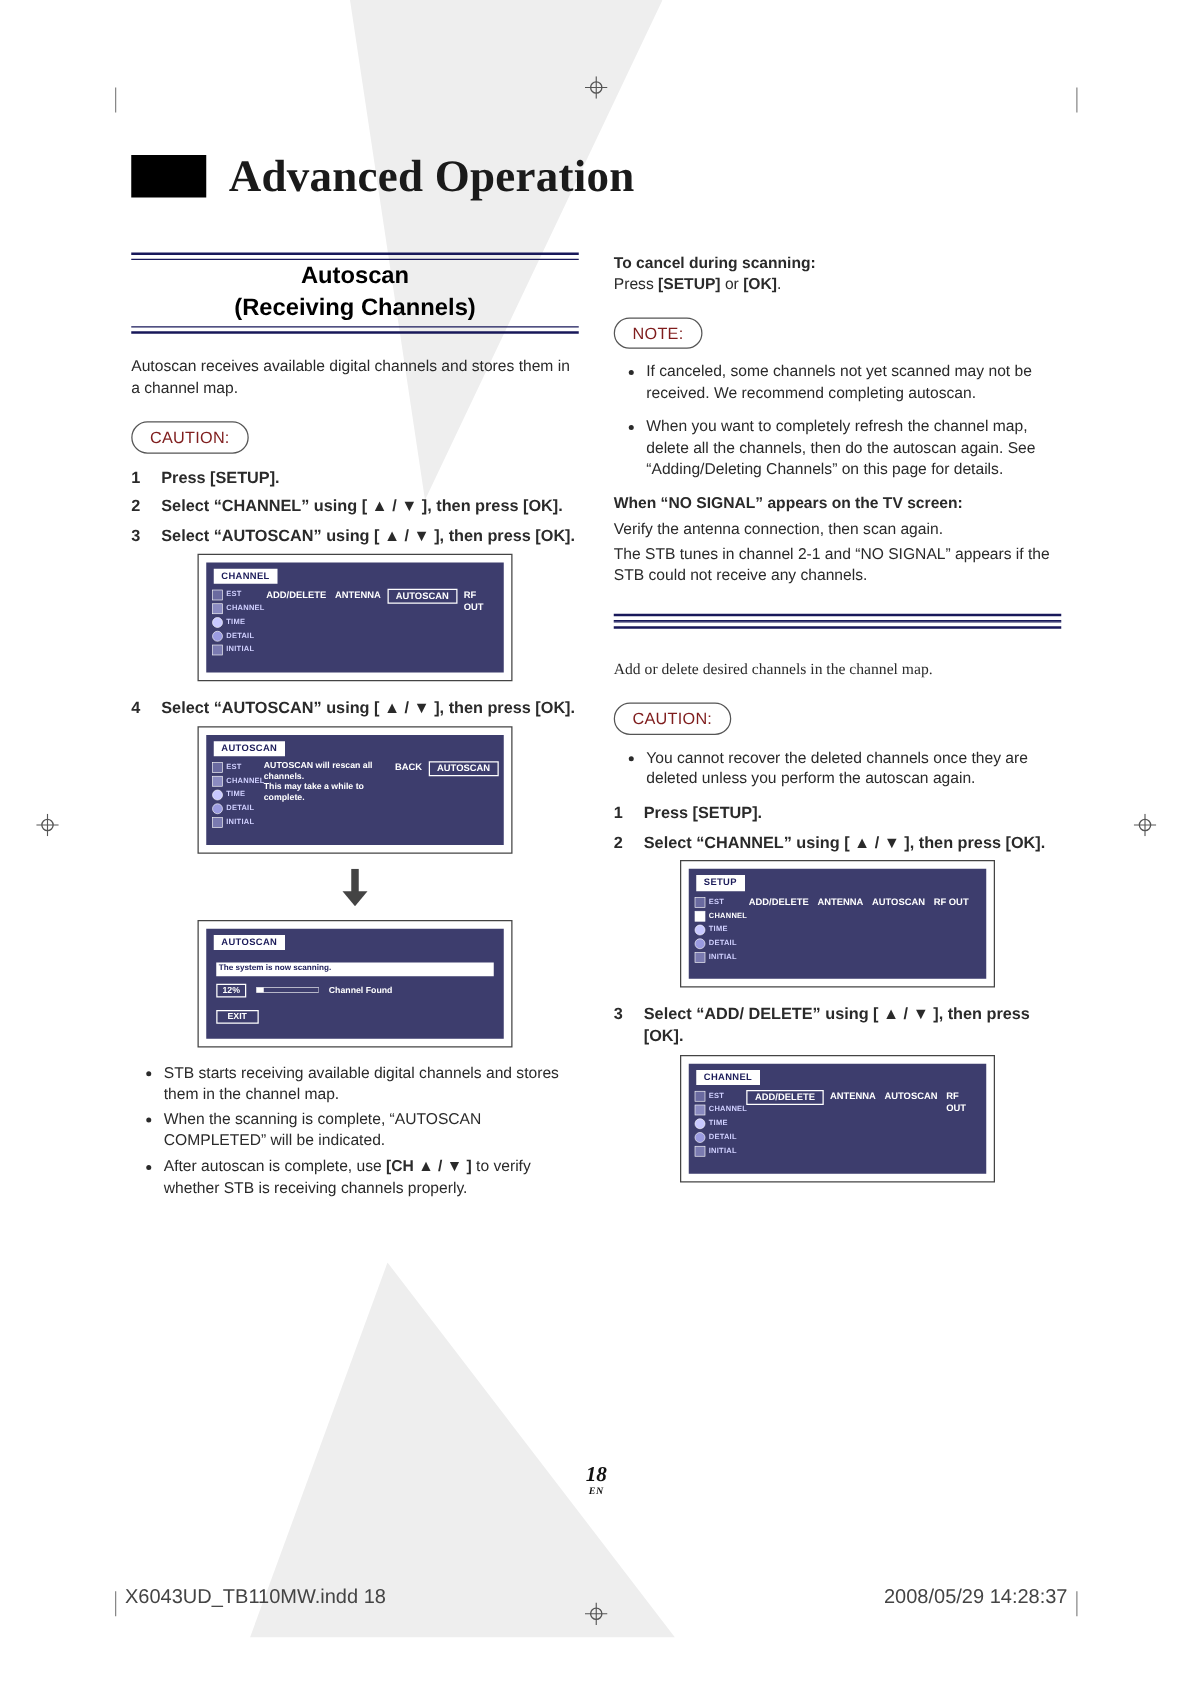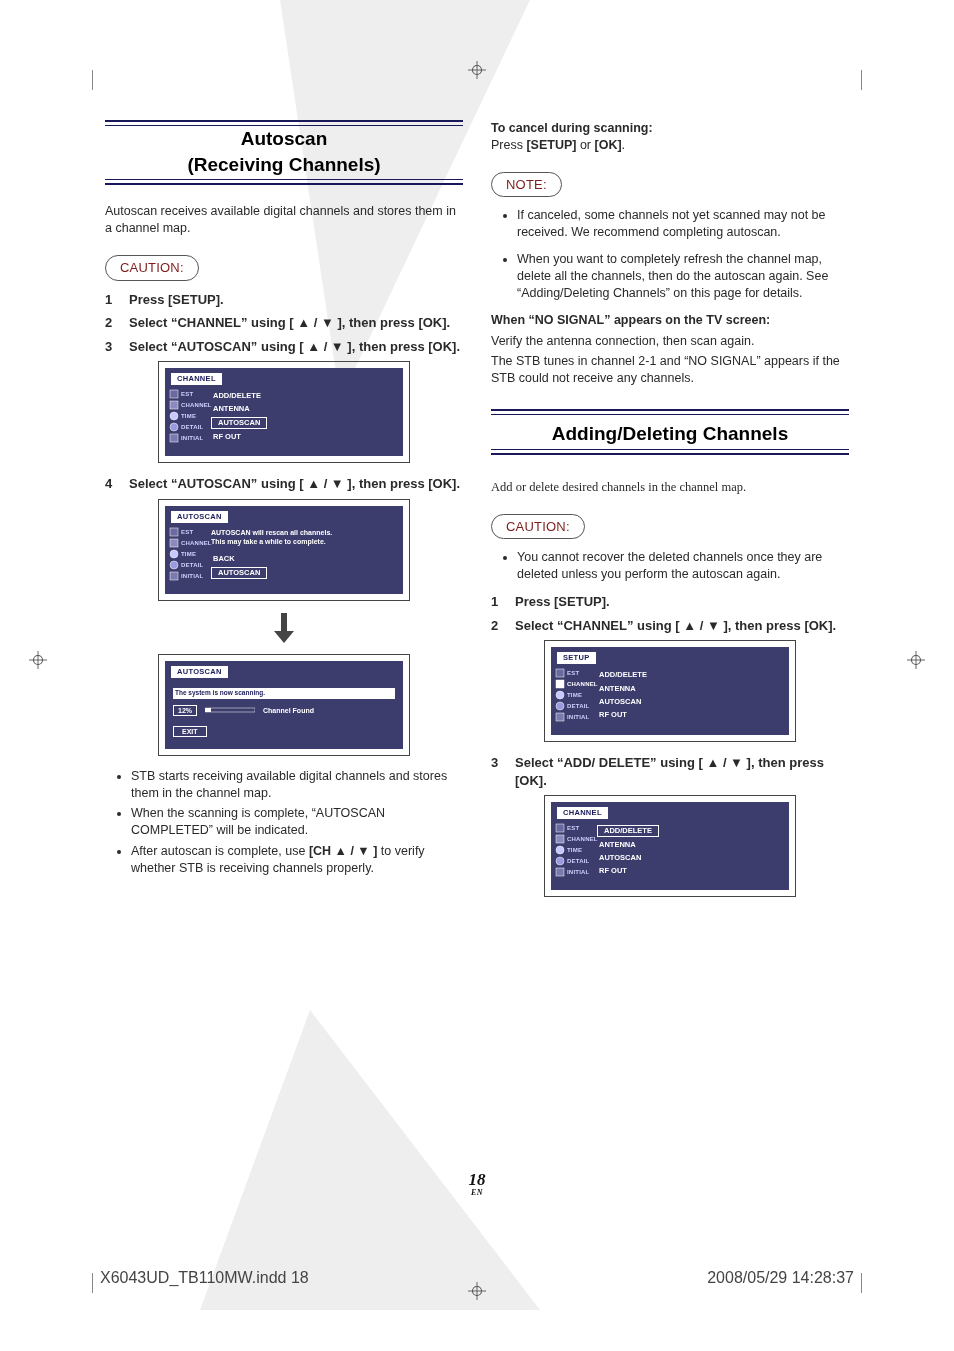--- a/index.html
+++ b/index.html
@@ -152,21 +152,21 @@
     width: 36px;
     display: flex;
     flex-direction: column;
     gap: 1px;
     font-size: 6px;
     color: #d0d0ff;
     letter-spacing: 0.2px;
   }
   .osd-side .s-row { display:flex; align-items:center; gap:2px; }
   .osd-side svg { flex-shrink:0; }
-  .osd-menu { flex: 1; display: flex; flex-direction: column; gap: 3px; font-size: 7.5px; justify-content: center; }
+  .osd-menu { flex: 1; display: flex; gap: 3px; font-size: 7.5px; }
   .osd-menu .mi { color: #fff; padding: 0 2px; }
   .osd-menu .mi.selbox { display:inline-block; border:1px solid #fff; padding:0 6px; }
   .osd-msg { font-size: 7px; line-height: 1.25; margin-bottom: 4px; }
   .osd-scanbar {
     background: #fff; color:#1b1b59; font-size:6.5px; padding:1px 2px; display:flex; justify-content:space-between; margin: 4px 0;
   }
   .osd-prog { display:flex; align-items:center; gap:8px; font-size:7px; margin: 6px 0 6px 0; }
   .osd-prog .pct { border:1px solid #fff; padding:0 4px; }
   .osd-exit { display:inline-block; border:1px solid #fff; padding:0 8px; font-size:7px; margin-top:4px;}
 
@@ -240,20 +240,24 @@
         <line x1="10" y1="0" x2="10" y2="20" stroke="#555"></line>
         <line x1="0" y1="10" x2="20" y2="10" stroke="#555"></line>
       </svg>
     </div>
   <div class="crop-tl"></div>
   <div class="crop-tr"></div>
   <div class="crop-bl"></div>
   <div class="crop-br"></div>
 
   <div class="content">
+    <div class="title-row">
+      <div class="title-block"></div>
+      <div class="main-title">Advanced Operation</div>
+    </div>
 
     <div class="columns">
 
       <div class="col">
         <div class="section-wrap">
             <div class="inner-line"></div>
           </div>
         <h2 class="section-title">
           <span>Autoscan</span><br>
           <span>(Receiving Channels)</span>
@@ -427,21 +431,20 @@
         </ul>
 
         <p class="para bold">When “NO SIGNAL” appears on the TV screen:</p>
         <p class="para" style="margin-top:-4px;">Verify the antenna connection, then scan again.</p>
         <p class="para" style="margin-top:-4px;">The STB tunes in channel 2-1 and “NO SIGNAL” appears if the STB could not receive any channels.</p>
 
         <div style="height: 14px;"></div>
         <div class="section-wrap">
             <div class="inner-line"></div>
           </div>
-        <h2 class="section-title" style="margin-top:6px;">Adding/Deleting Channels</h2>
         <div class="section-wrap" style="transform: scaleY(-1);">
             <div class="inner-line"></div>
           </div>
 
         <p class="para" style="margin-top:24px;font-family:Liberation Serif, serif;">Add or delete desired channels in the channel map.</p>
 
         <span class="callout">CAUTION:</span>
         <ul class="dots">
           <li>You cannot recover the deleted channels once they are deleted unless you perform the autoscan again.</li>
         </ul>

